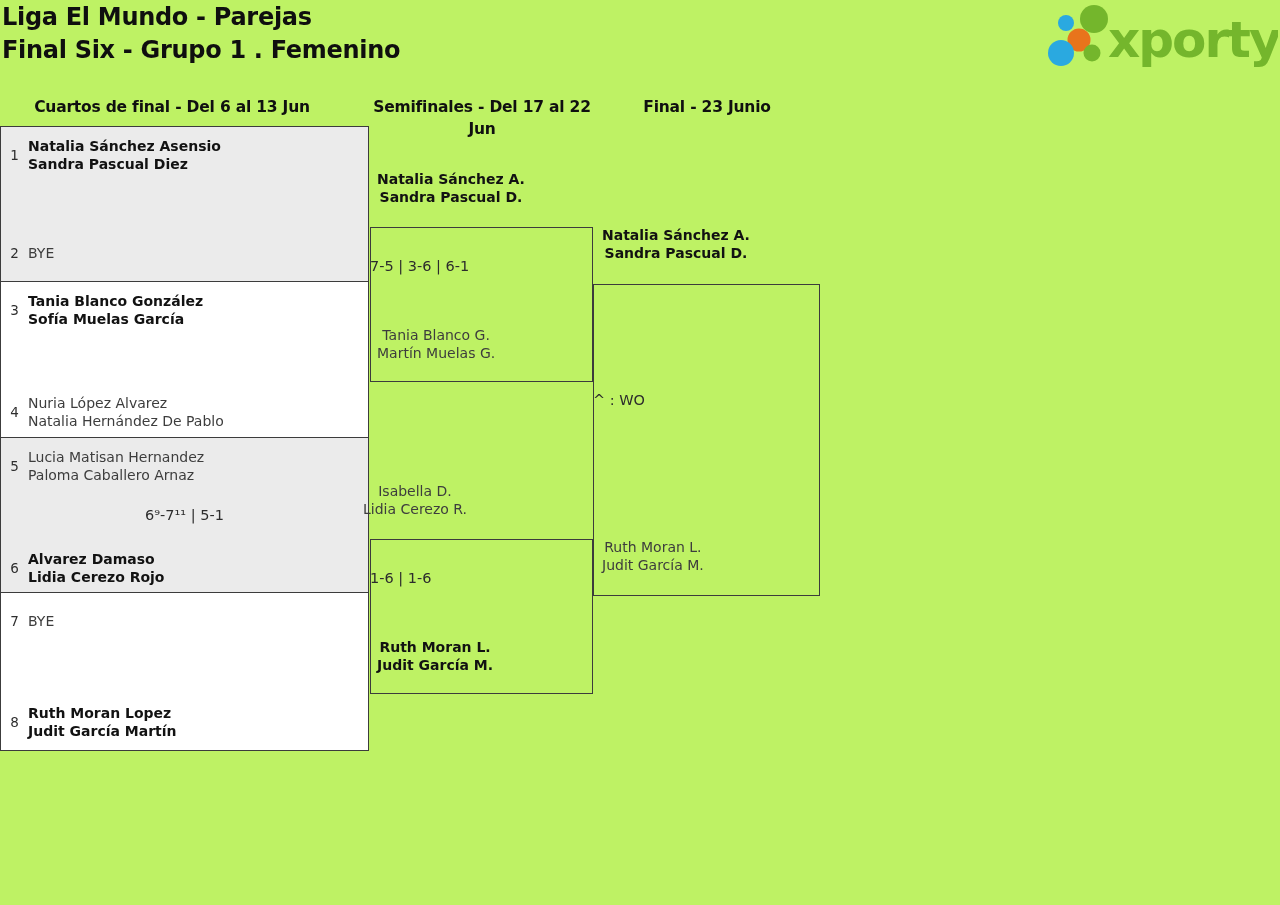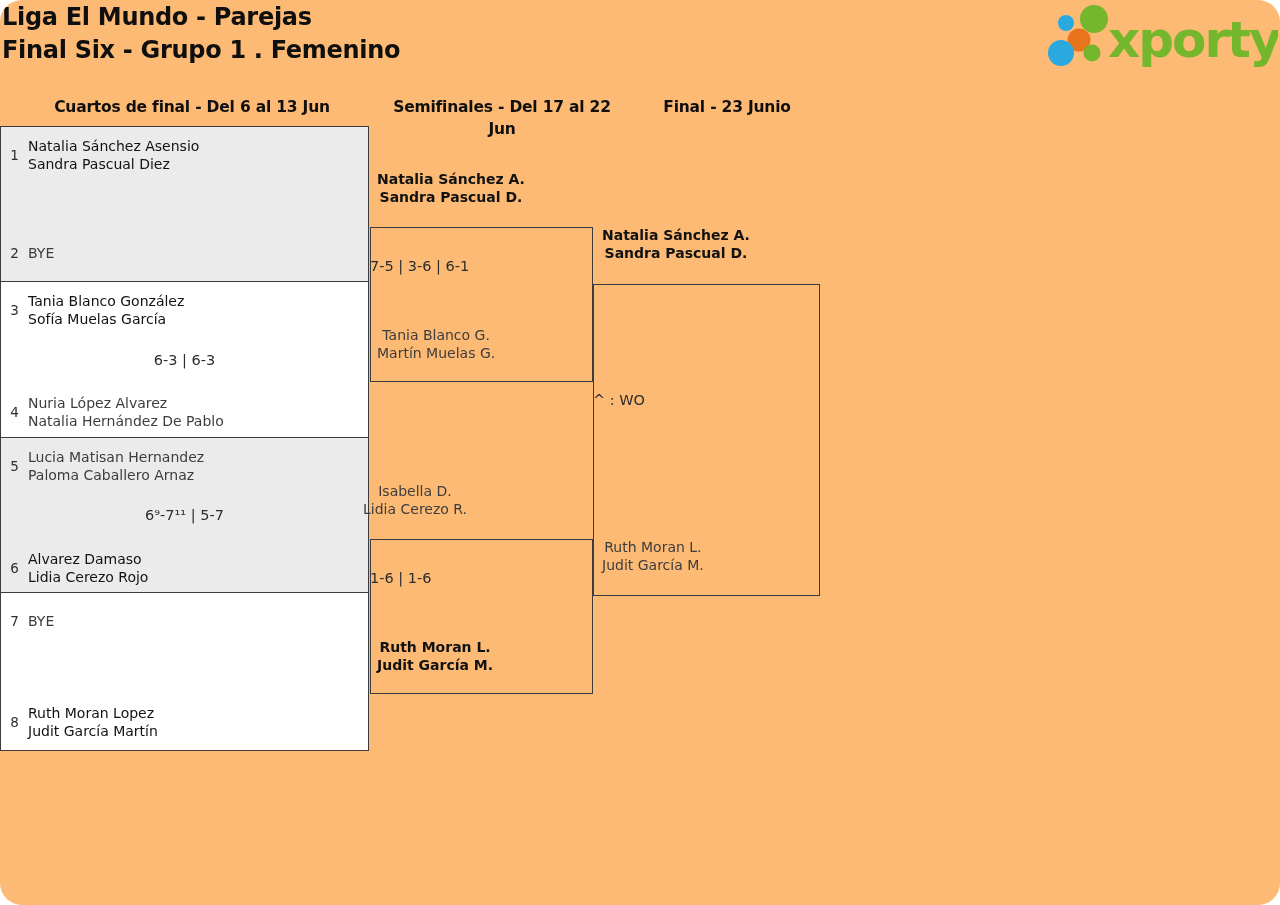--- a/index.html
+++ b/index.html
@@ -1,34 +1,34 @@
 <!DOCTYPE html>
 <html><head>
 <meta charset="utf-8">
 <style>
   html,body{margin:0;padding:0;background:#fff;}
   body{font-family:"DejaVu Sans","Liberation Sans",sans-serif;color:#1b1b1b;}
-  .stage{position:relative;width:1280px;height:905px;background:#fdba74;overflow:hidden;border-radius:22px;}
+  .stage{position:relative;width:1280px;height:905px;background:#bef264;overflow:hidden;}
 
   
   .page-title{position:absolute;left:2px;top:1px;font-size:24px;line-height:33px;font-weight:700;color:#0f0f0f;letter-spacing:-0.3px;}
 
   
-  .col-header{position:absolute;top:96px;font-size:15.5px;line-height:22px;font-weight:600;color:#101010;text-align:center;letter-spacing:-0.2px;padding-left:20px;}
+  .col-header{position:absolute;top:96px;font-size:15.5px;line-height:22px;font-weight:600;color:#101010;text-align:center;letter-spacing:-0.2px;}
   .hdr-qf{left:0;width:344px;}
   .hdr-sf{left:372px;width:220px;}
   .hdr-final{left:594px;width:226px;}
 
   
   .qf-box{position:absolute;left:0;width:369px;border:1px solid #3c3c3c;box-sizing:border-box;background:#fff;}
   .qf-box.shaded{background:#ebebeb;}
   .slot{position:absolute;left:6px;display:flex;align-items:center;}
   .seed{width:15px;text-align:center;font-size:13.5px;color:#2e2e2e;flex:none;}
   .names{margin-left:6px;font-size:14px;line-height:18px;color:#3d3d3d;font-weight:400;}
-  .names.winner{font-weight:400;color:#121212;}
+  .names.winner{font-weight:700;color:#121212;}
   .nl{display:block;}
   .qf-score{position:absolute;left:0;right:0;top:50%;transform:translateY(-50%);text-align:center;font-size:14.5px;color:#2c2c2c;}
 
   
   .rbox{position:absolute;border:1px solid #3c3c3c;box-sizing:border-box;background:transparent;}
   .sf1{left:370px;top:227px;width:223px;height:155px;}
   .sf2{left:370px;top:539px;width:223px;height:155px;}
   .fbox{left:593px;top:284px;width:227px;height:312px;}
 
   .float-names{position:absolute;font-size:14px;line-height:18px;color:#3d3d3d;font-weight:400;text-align:center;}
@@ -81,39 +81,38 @@
   </div>
 
   <div class="qf-box" style="top:281px;height:157px;">
     <div class="slot" style="top:10px;">
       <span class="seed">3</span>
       <span class="names winner">
         <span class="nl">Tania Blanco González</span>
         <span class="nl">Sofía Muelas García</span>
       </span>
     </div>
-    <div class="qf-score">6-3 | 6-3</div>
     <div class="slot" style="bottom:7px;">
       <span class="seed">4</span>
       <span class="names">
         <span class="nl">Nuria López Alvarez</span>
         <span class="nl">Natalia Hernández De Pablo</span>
       </span>
     </div>
   </div>
 
   <div class="qf-box shaded" style="top:437px;height:156px;">
     <div class="slot" style="top:10px;">
       <span class="seed">5</span>
       <span class="names">
         <span class="nl">Lucia Matisan Hernandez</span>
         <span class="nl">Paloma Caballero Arnaz</span>
       </span>
     </div>
-    <div class="qf-score">6⁹-7¹¹ | 5-7</div>
+    <div class="qf-score">6⁹-7¹¹ | 5-1</div>
     <div class="slot" style="bottom:6px;">
       <span class="seed">6</span>
       <span class="names winner">
         <span class="nl">Alvarez Damaso</span>
         <span class="nl">Lidia Cerezo Rojo</span>
       </span>
     </div>
   </div>
 
   <div class="qf-box" style="top:592px;height:159px;">

